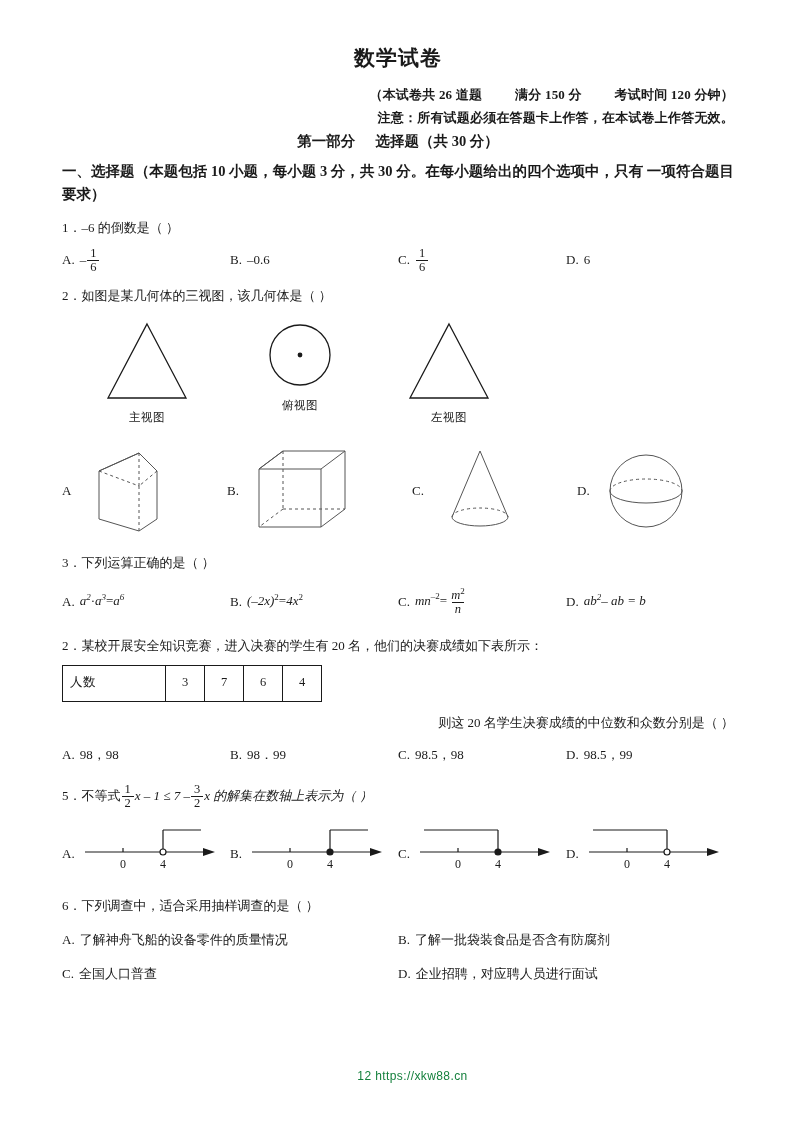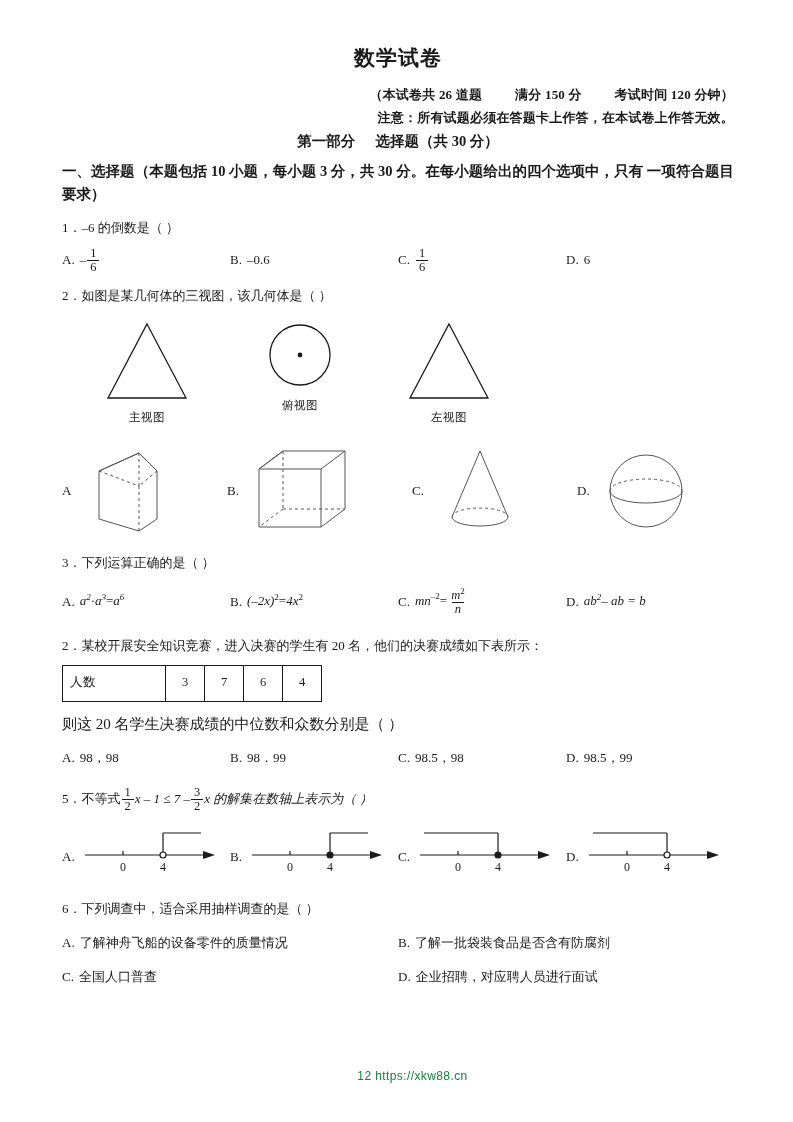--- a/index.html
+++ b/index.html
@@ -132,21 +132,21 @@
     text-align: center;
     font-weight: normal;
   }
   .score-table .hcell {
     width: 94px;
     text-align: left;
     padding-left: 7px;
     letter-spacing: .5px;
   }
   .score-table .vcell { width: 36px; }
-  .after-table { font-size: 15px; margin-top: 11px; }
+  .after-table { font-size: 13px; margin-top: 11px; text-align: right; }
 
   
   .numlines {
     display: flex;
     margin-top: 12px;
     align-items: flex-start;
   }
   .nl-cell { width: 25%; display: flex; align-items: flex-start; }
   .nl-cell .lab { font-size: 13px; margin-right: 4px; margin-top: 22px; }
   .nl-svg { display: block; }

